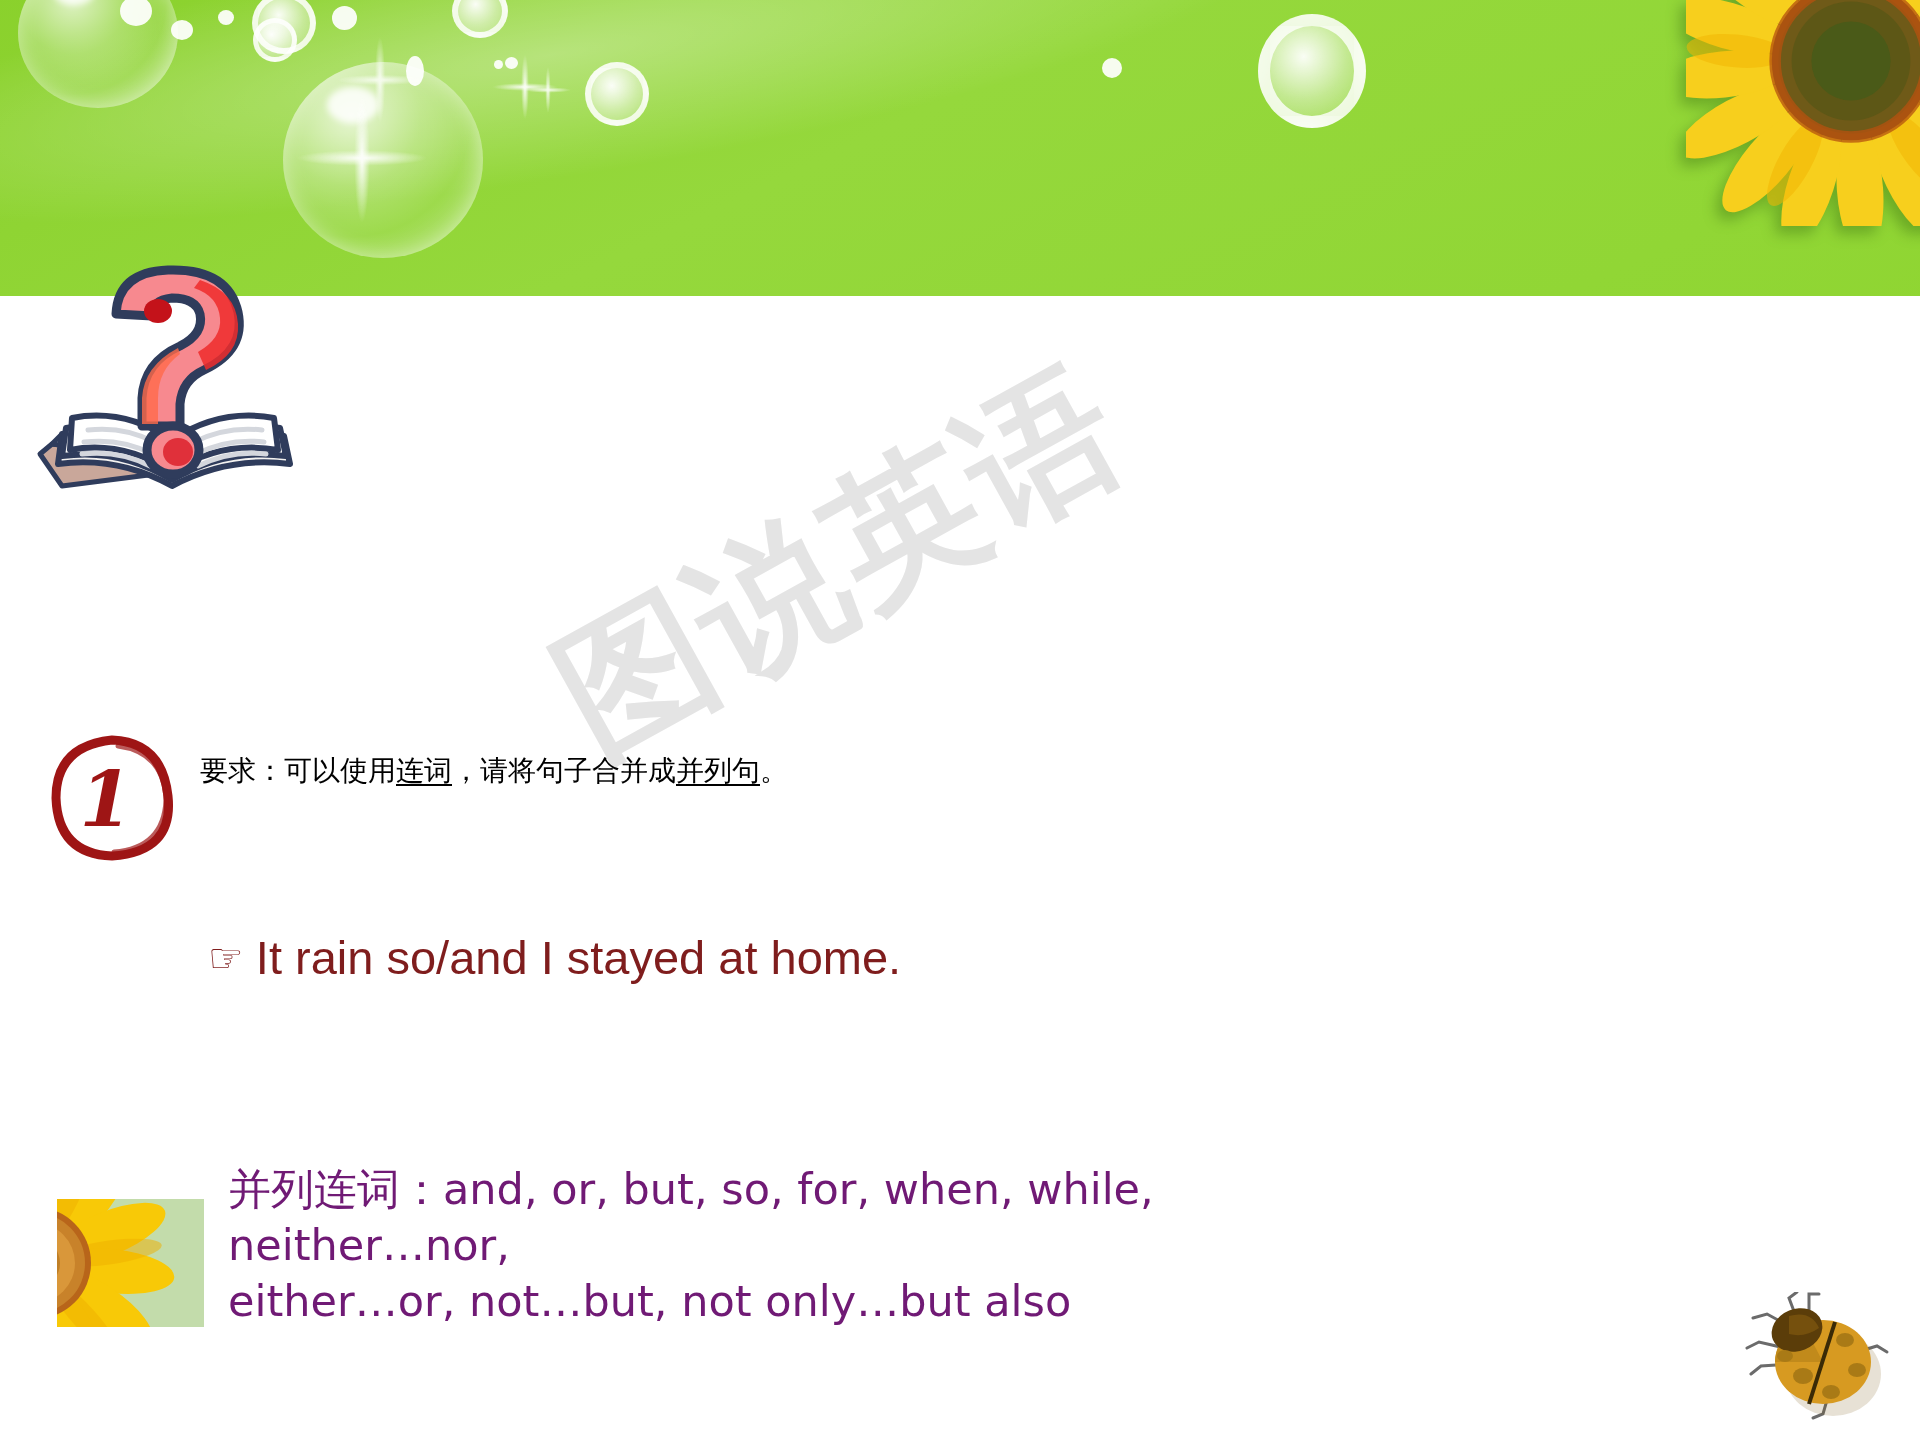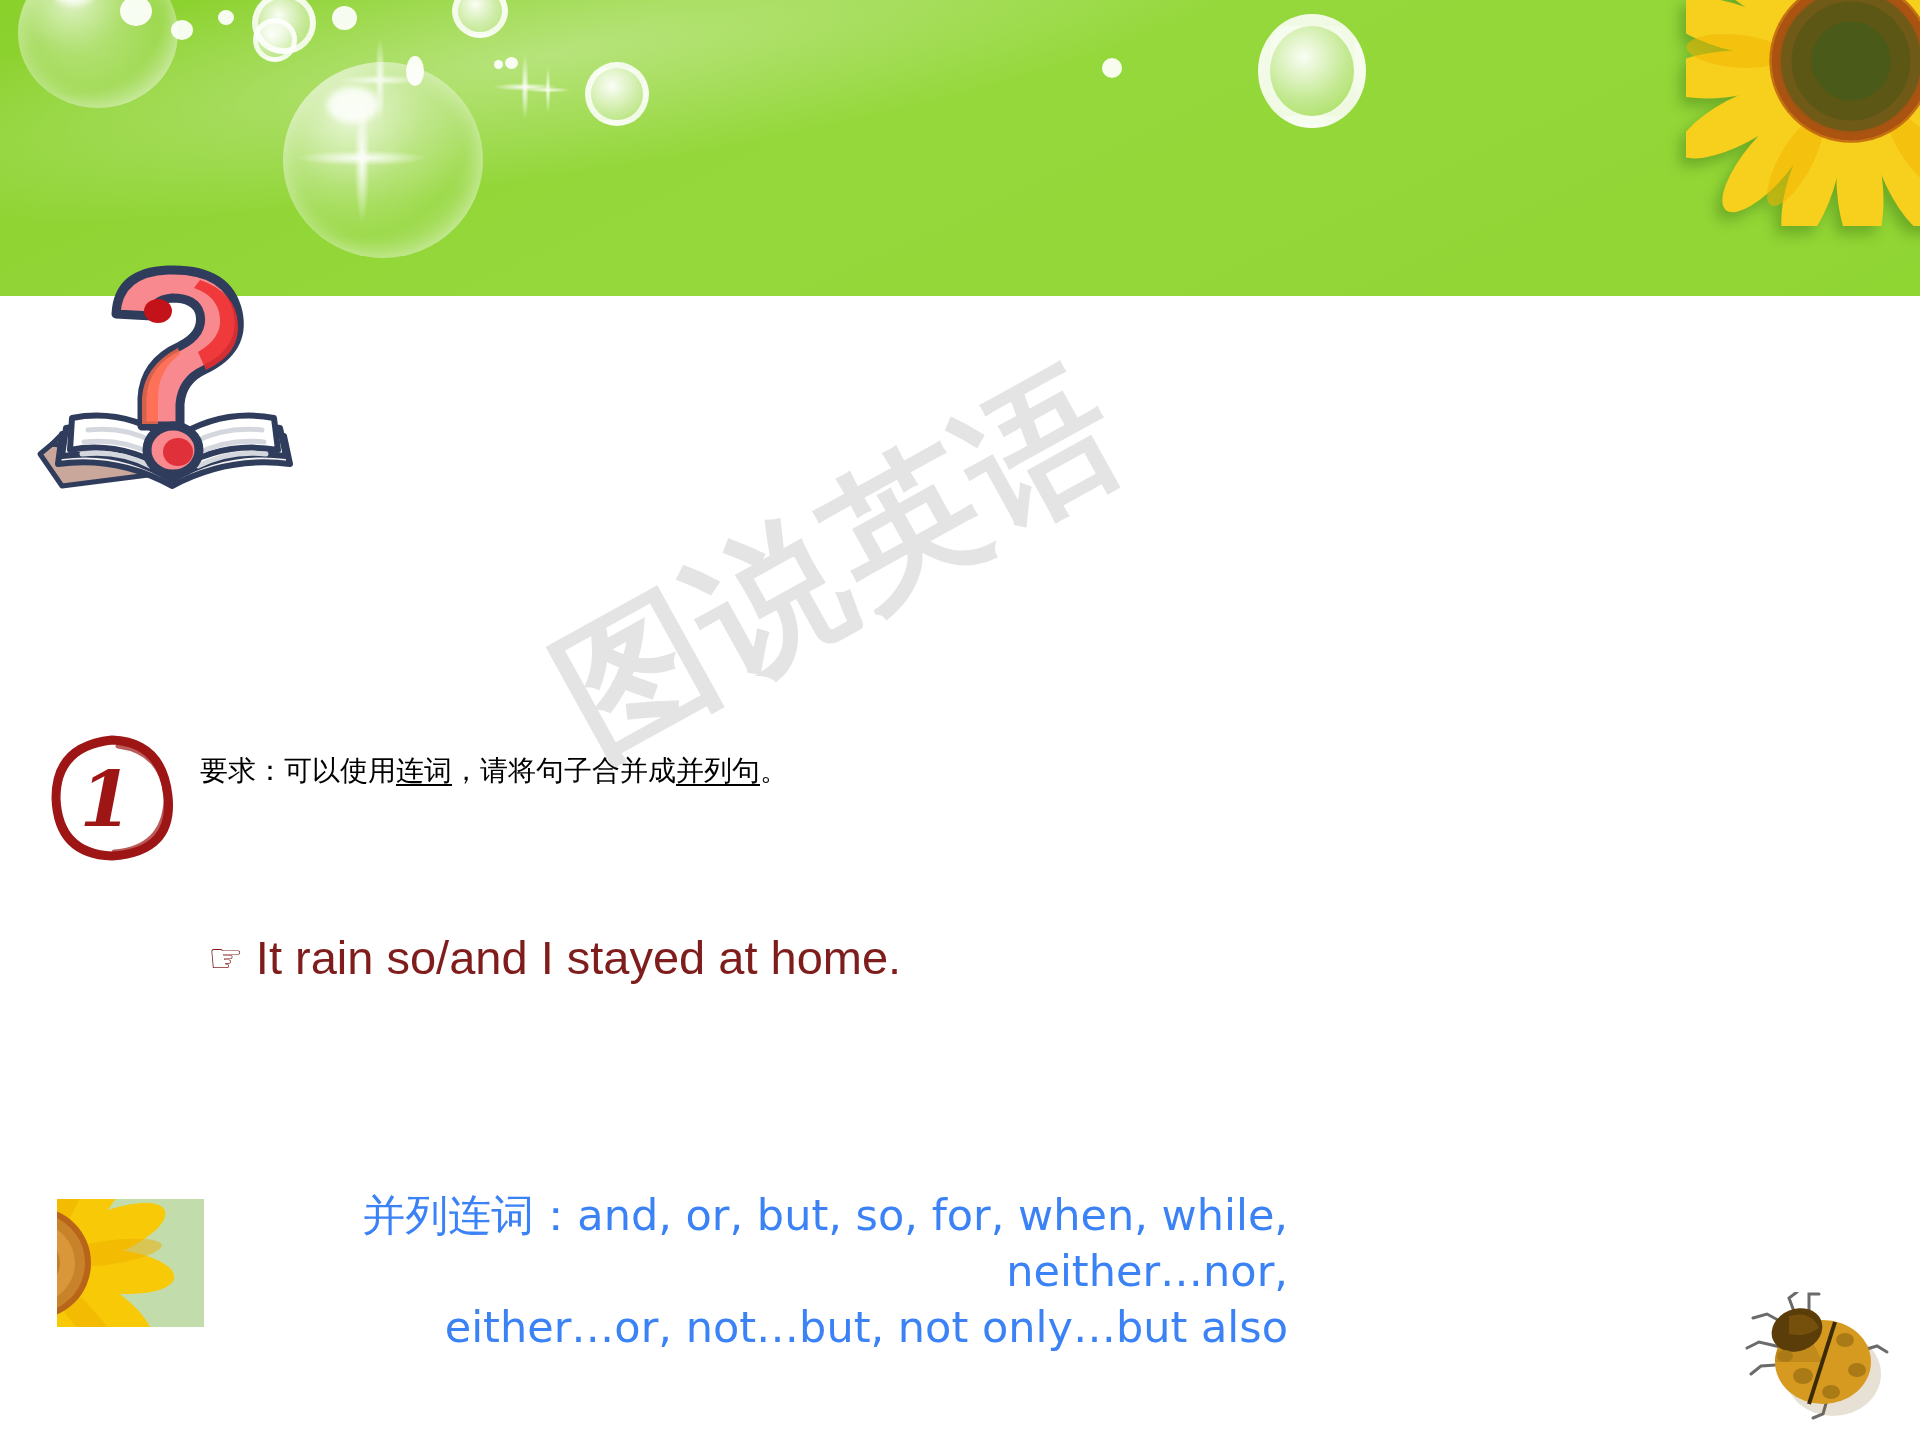--- a/index.html
+++ b/index.html
@@ -207,27 +207,26 @@
     background:
       radial-gradient(circle at 4% 40%, #7a4a12 0%, #8a5516 7%, rgba(138,85,22,0) 9%),
       linear-gradient(120deg, #cfe0b4 0%, #bcd7a6 100%);
     overflow: hidden;
     border: 0;
   }
 
   .conj-block {
     position: absolute;
     left: 228px;
-    top: 1188px;
+    top: 1162px;
     font-size: 43px;
     line-height: 1.30;
-    color: #3b82f6;
+    color: #701a75;
     width: 1060px;
     font-family: "DejaVu Sans", sans-serif;
-    text-align: right;
   }
 
   .ladybug {
     position: absolute;
     left: 1745px;
     top: 1292px;
     width: 150px;
     height: 128px;
   }
 </style>

